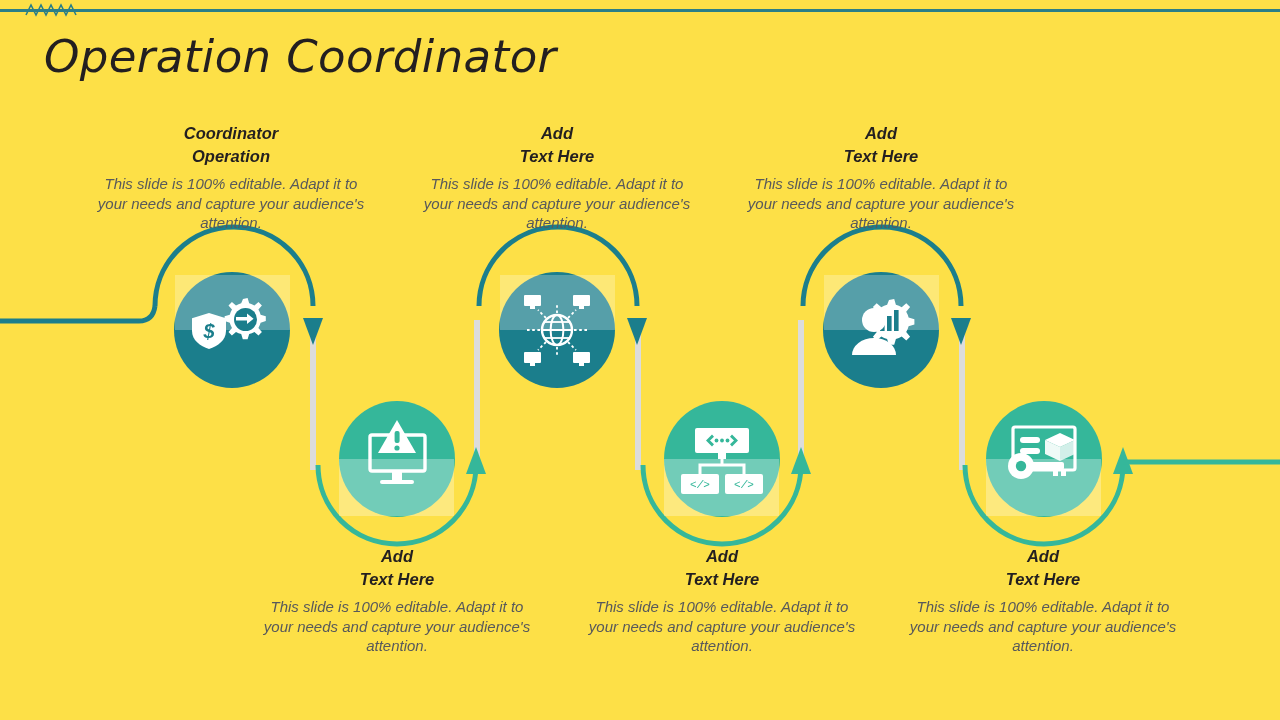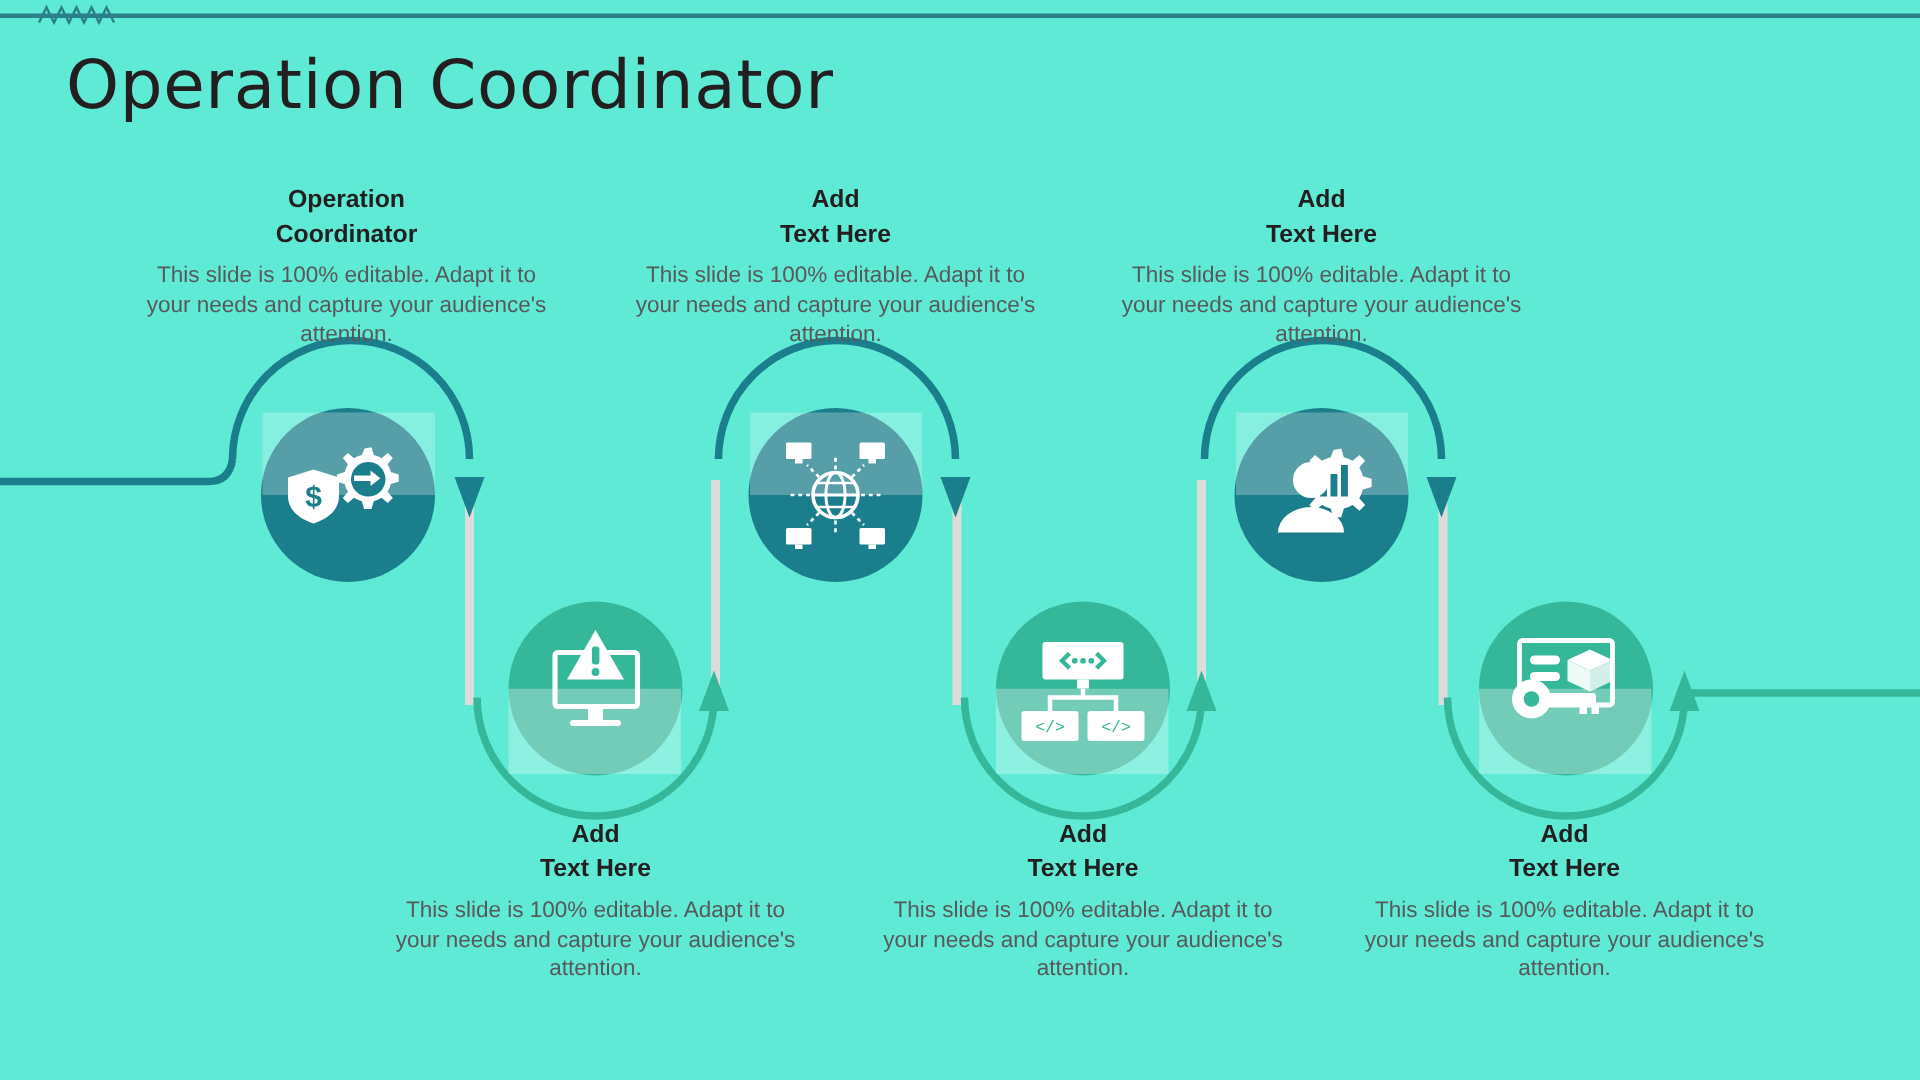--- a/index.html
+++ b/index.html
@@ -1,20 +1,20 @@
 <!DOCTYPE html>
 <html><head>
 <meta charset="utf-8">
 <style>
   html,body{margin:0;padding:0;}
   body{
     width:1280px;height:720px;background:#ffffff;overflow:hidden;position:relative;
     font-family:"Liberation Sans","DejaVu Sans",sans-serif;
   }
-  .slide{position:absolute;inset:0;background:#5eead4;}
+  .slide{position:absolute;inset:0;background:#fde047;font-style:italic;}
 
   
   .top-rule{position:absolute;left:0;top:9px;width:1280px;height:3px;background:#2b7f87;}
   .top-zigzag{position:absolute;left:24px;top:2px;width:60px;height:16px;}
 
   
   .title{
     position:absolute;left:44px;top:30px;
     font-size:45px;font-weight:400;color:#231f20;letter-spacing:.4px;
     font-family:"DejaVu Sans","Liberation Sans",sans-serif;
@@ -257,22 +257,22 @@
           <rect x="1053" y="470" width="5" height="6"></rect>
           <rect x="1061" y="470" width="5" height="6"></rect>
         </g>
         <circle cx="1021" cy="466" r="5.2" fill="#35b79a"></circle>
       </g>
     </g>
   </svg>
 
   <div class="txtblock tb-top" style="left:96px;">
     <div class="hd">
+      <div>Coordinator</div>
       <div>Operation</div>
-      <div>Coordinator</div>
     </div>
     <div class="bd">This slide is 100% editable. Adapt it to your needs and capture your audience's attention.</div>
   </div>
 
   <div class="txtblock tb-top" style="left:422px;">
     <div class="hd">
       <div>Add</div>
       <div>Text Here</div>
     </div>
     <div class="bd">This slide is 100% editable. Adapt it to your needs and capture your audience's attention.</div>

